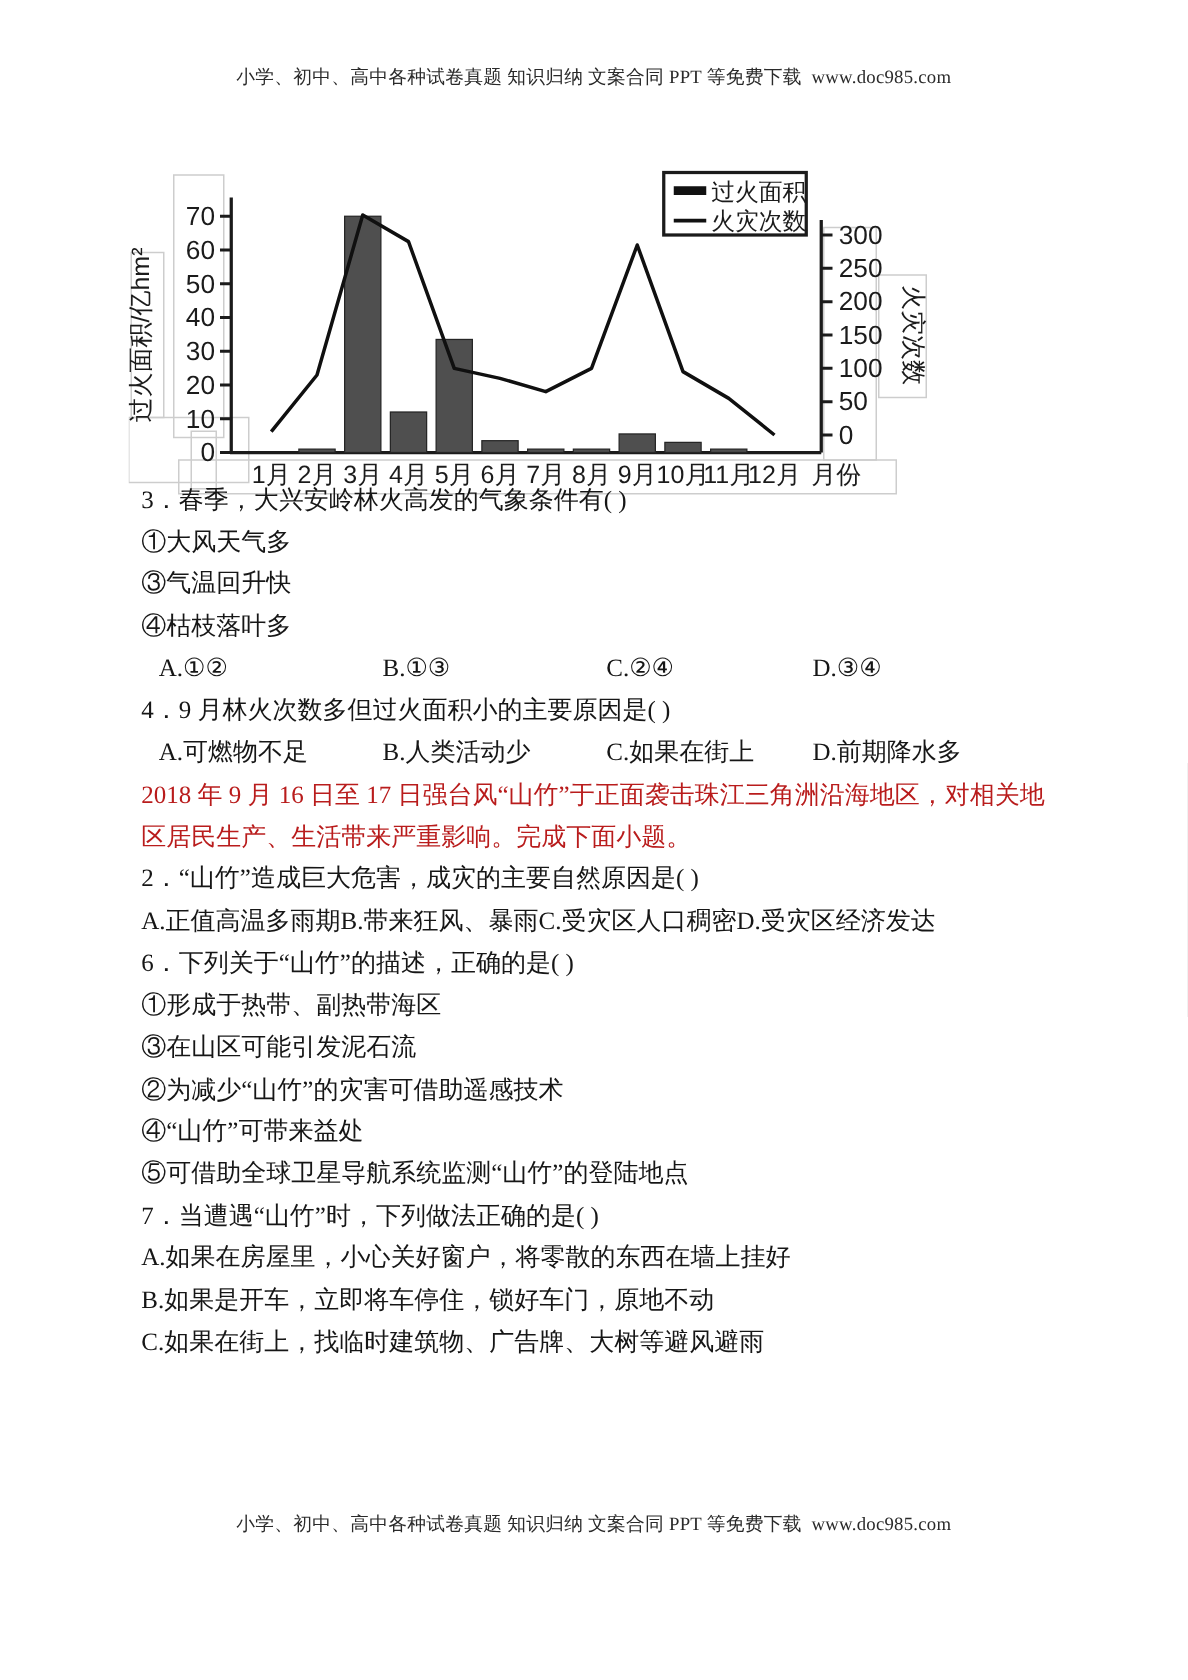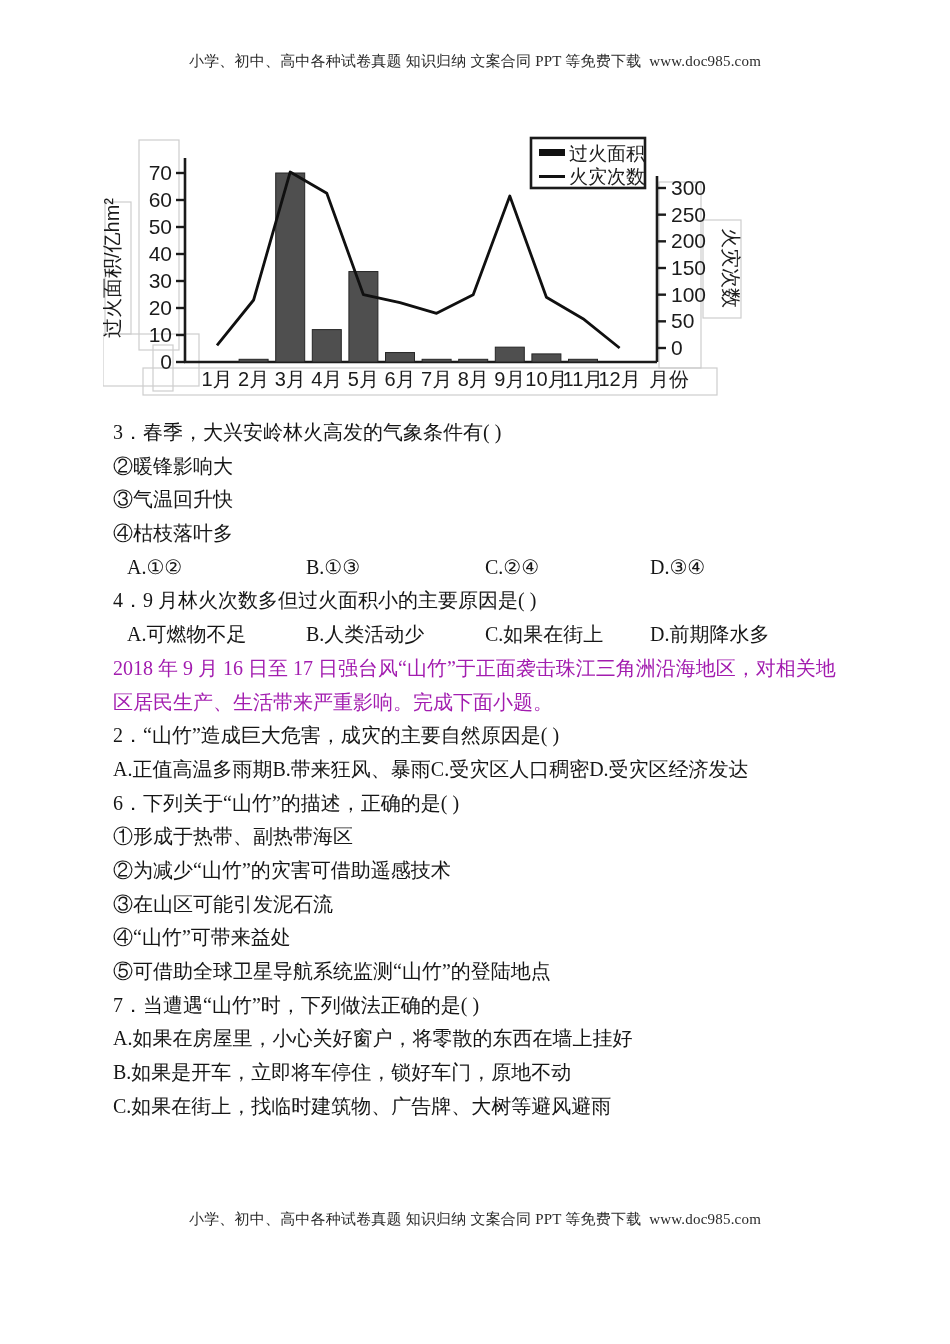--- a/index.html
+++ b/index.html
@@ -21,31 +21,31 @@
     letter-spacing:0.2px;
   }
   .header{top:52px;}
   .footer{top:1210px;}
   .chart-figure{
     position:absolute;left:103px;top:118px;
     width:642px;height:280px;
   }
   .chart-figure svg{display:block;width:642px;height:280px;}
   .content{
-    position:absolute;left:113px;top:416px;
+    position:absolute;left:113px;top:384px;
     width:732px;
     font-size:20px;
   }
   .line{
     height:33.7px;line-height:33.7px;
     white-space:nowrap;
   }
   .opt-grid .col{display:inline-block;width:165px;margin-left:14px;}
   .opt-row{display:flex;}
-  .passage{color:#a21caf;}
+  .passage{color:#b91c1c;}
 </style>
 </head>
 <body>
 
 <div class="page">
 
   <div class="header">小学、初中、高中各种试卷真题 知识归纳 文案合同 PPT 等免费下载  www.doc985.com</div>
 
   <div class="chart-figure">
     <svg id="fire-chart-svg" viewBox="0 0 642 280">
@@ -133,21 +133,21 @@
           <text x="466" y="42" font-size="19" fill="#1b1b1b" font-family="&quot;Liberation Sans&quot;, sans-serif">过火面积</text>
           <rect x="436" y="57" width="26" height="3" fill="#111111"></rect>
           <text x="466" y="65" font-size="19" fill="#1b1b1b" font-family="&quot;Liberation Sans&quot;, sans-serif">火灾次数</text>
         </g>
       </svg>
   </div>
 
   <div class="content">
 
     <div class="line">3．春季，大兴安岭林火高发的气象条件有( )</div>
-    <div class="line">②暖锋影响大</div>
+    <div class="line">①大风天气多</div>
     <div class="line">③气温回升快</div>
     <div class="line">④枯枝落叶多</div>
     <div class="line opt-grid">
       <span class="col">A.①②</span><span class="col">B.①③</span><span class="col">C.②④</span><span>D.③④</span>
     </div>
 
     <div class="line">4．9 月林火次数多但过火面积小的主要原因是( )</div>
     <div class="line opt-grid">
       <span class="col">A.可燃物不足</span><span class="col">B.人类活动少</span><span class="col">C.如果在街上</span><span>D.前期降水多</span>
     </div>
@@ -158,22 +158,22 @@
     <div class="line">2．“山竹”造成巨大危害，成灾的主要自然原因是( )</div>
     <div class="line opt-row">
       <span>A.正值高温多雨期</span>
         <span>B.带来狂风、暴雨</span>
         <span>C.受灾区人口稠密</span>
         <span>D.受灾区经济发达</span>
     </div>
 
     <div class="line">6．下列关于“山竹”的描述，正确的是( )</div>
     <div class="line">①形成于热带、副热带海区</div>
+    <div class="line">③在山区可能引发泥石流</div>
     <div class="line">②为减少“山竹”的灾害可借助遥感技术</div>
-    <div class="line">③在山区可能引发泥石流</div>
     <div class="line">④“山竹”可带来益处</div>
     <div class="line">⑤可借助全球卫星导航系统监测“山竹”的登陆地点</div>
 
     <div class="line">7．当遭遇“山竹”时，下列做法正确的是( )</div>
     <div class="line">A.如果在房屋里，小心关好窗户，将零散的东西在墙上挂好</div>
     <div class="line">B.如果是开车，立即将车停住，锁好车门，原地不动</div>
     <div class="line">C.如果在街上，找临时建筑物、广告牌、大树等避风避雨</div>
 
   </div>
 

